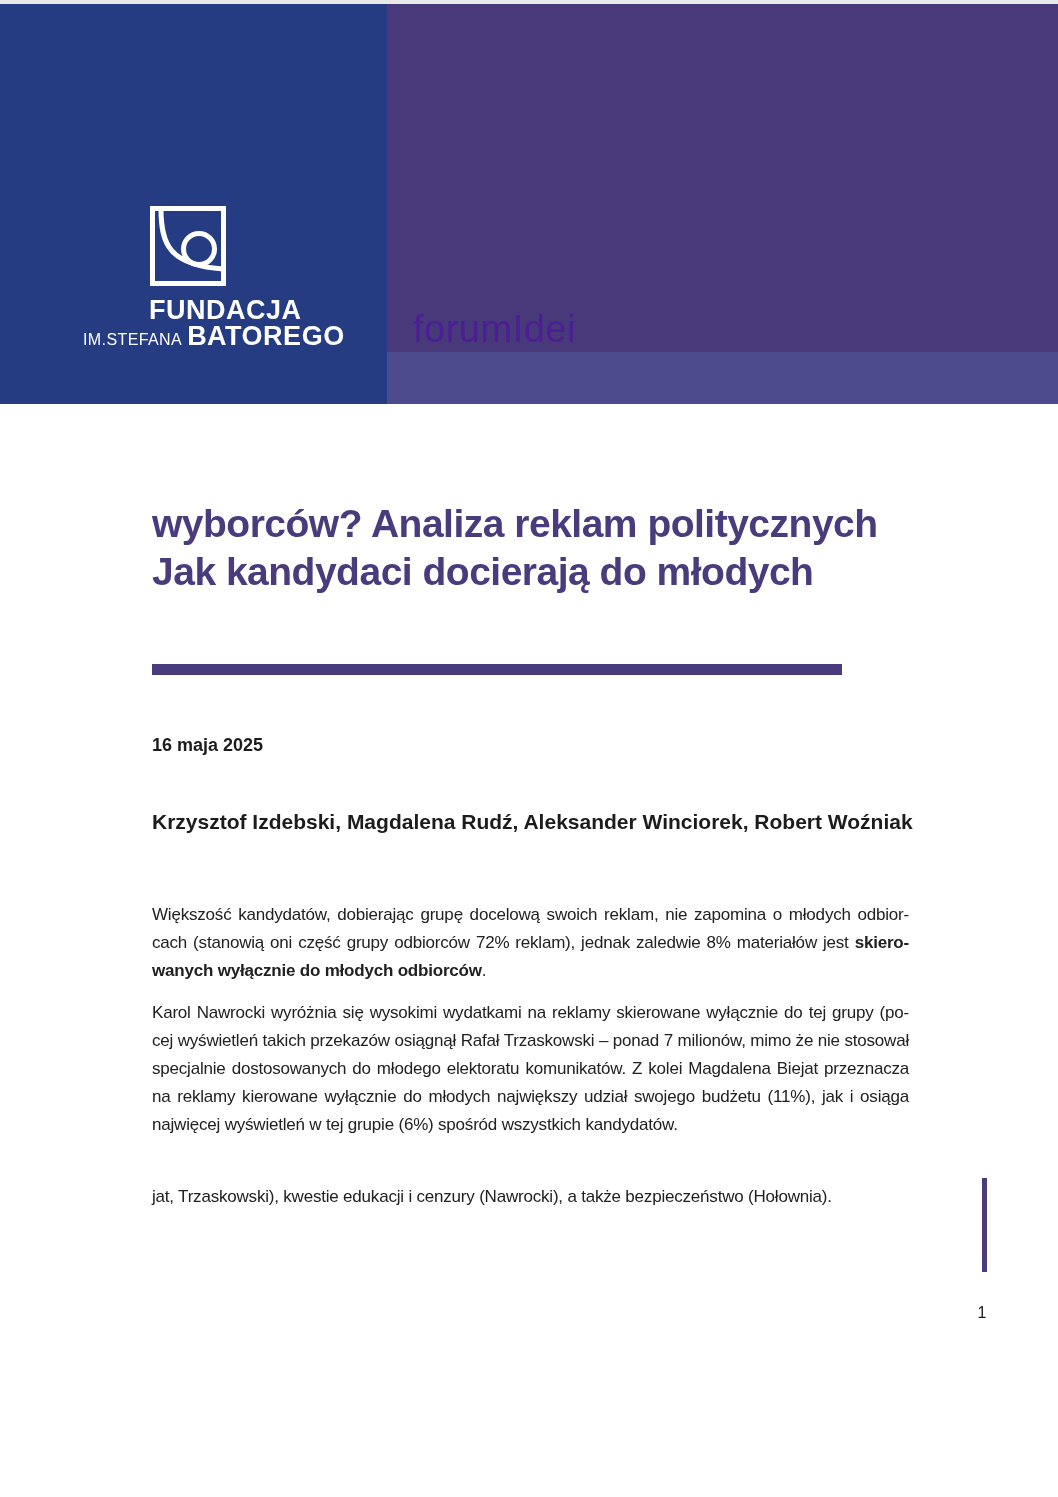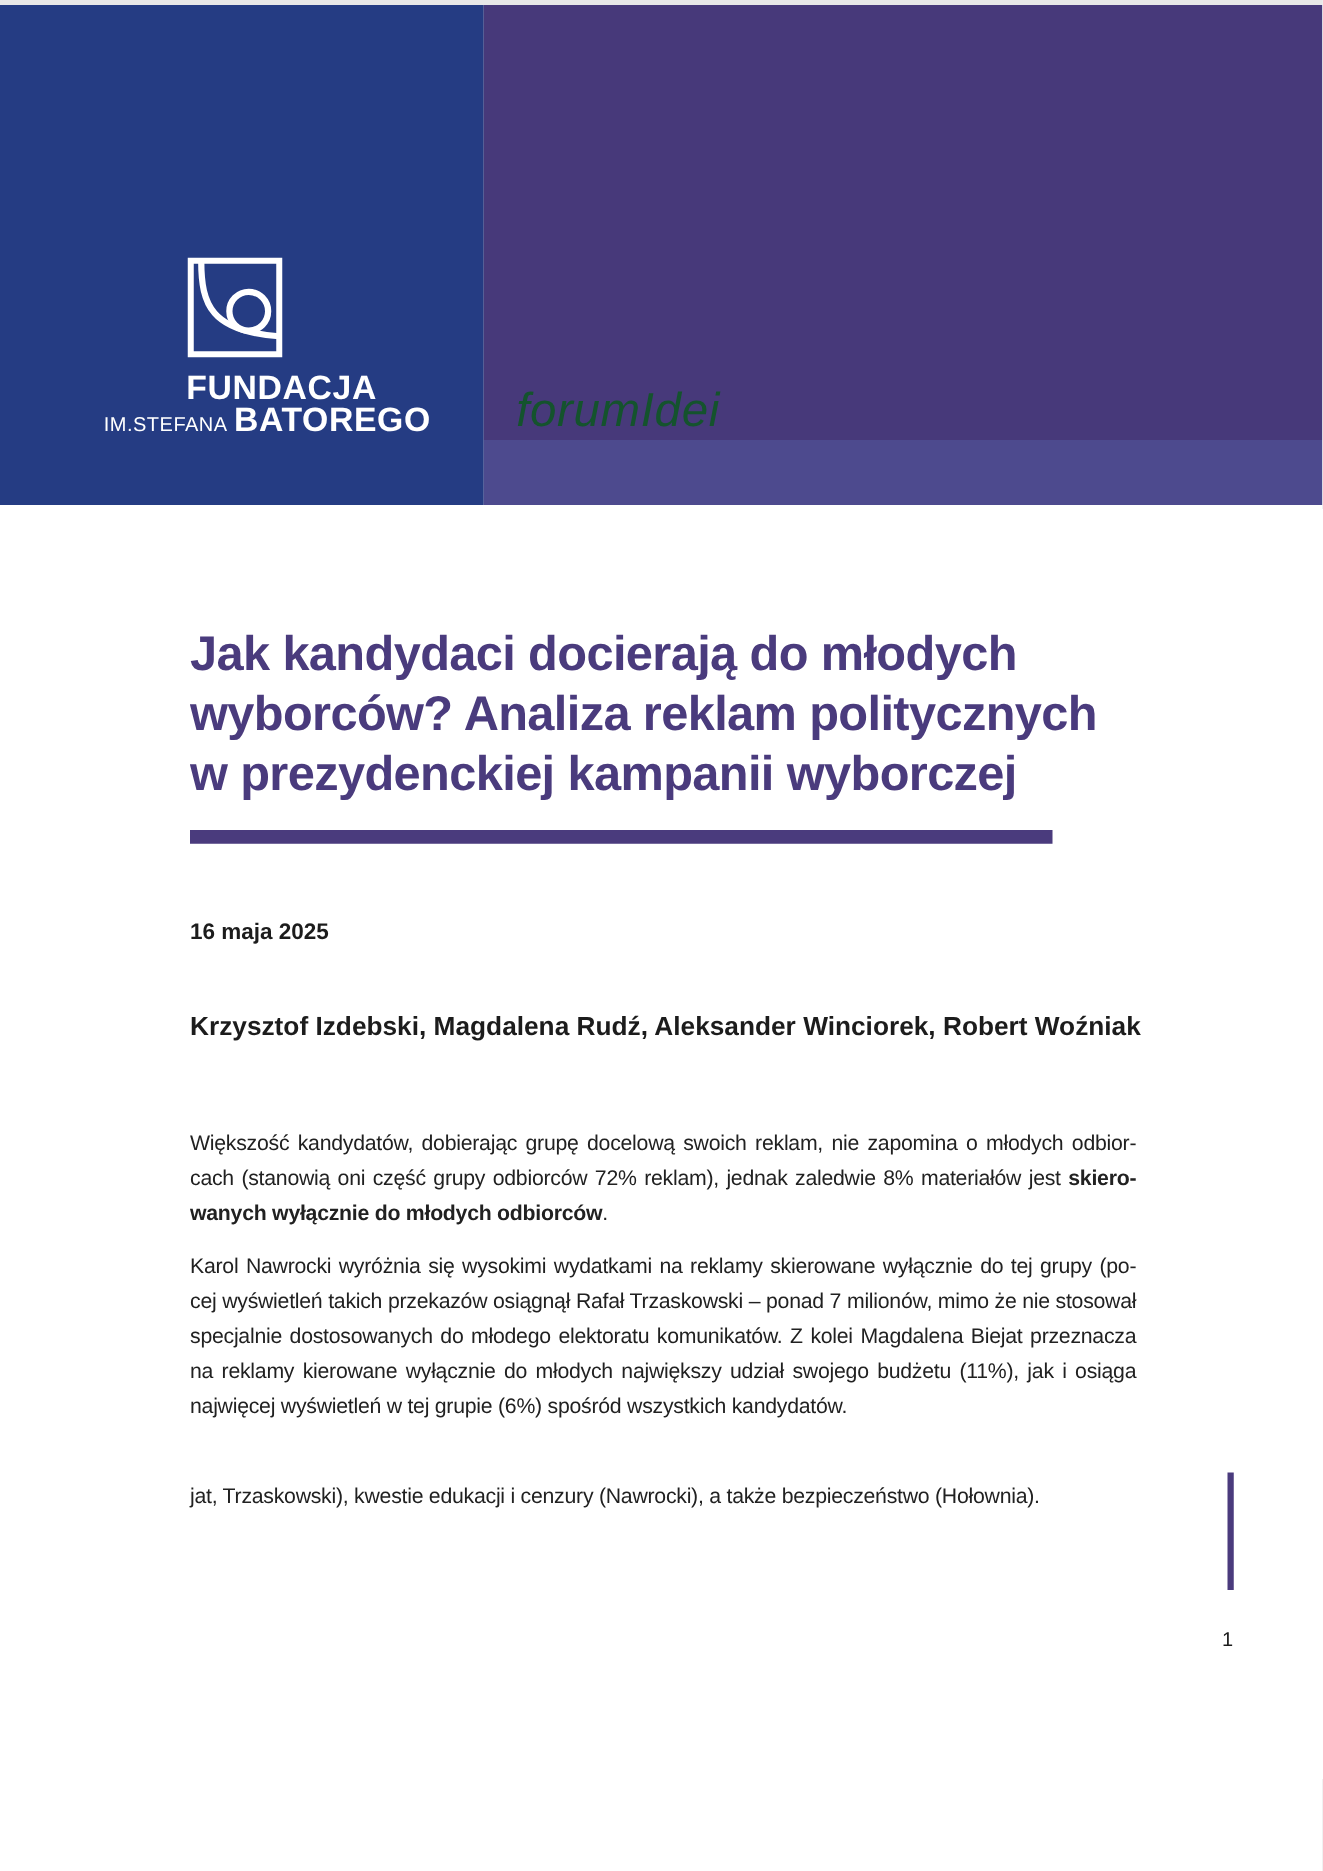--- a/index.html
+++ b/index.html
@@ -8,21 +8,21 @@
     background:#ffffff;overflow:hidden;
     font-family:"Liberation Sans","DejaVu Sans",sans-serif;
     color:#212121;
   }
   
   .hdr-blue{position:absolute;left:0;top:0;width:387px;height:400px;background:#253c83;}
   .hdr-purple{position:absolute;left:387px;top:0;width:671px;height:348px;background:#47397a;}
   .hdr-band{position:absolute;left:387px;top:348px;width:671px;height:52px;background:#4d4a8e;}
   .brand-name{
     position:absolute;left:413px;top:303px;
-    font-size:38px;font-weight:400;color:#14532d;letter-spacing:0.5px;line-height:44px;font-style:italic;
+    font-size:38px;font-weight:400;color:#4c1d95;letter-spacing:0.5px;line-height:44px;
   }
   .logo-mark{position:absolute;left:150px;top:202px;width:76px;height:80px;}
   .logo-line1{
     position:absolute;left:149px;top:292px;
     font-size:27px;font-weight:700;color:#ffffff;letter-spacing:0.5px;line-height:28px;
   }
   .logo-row{
     position:absolute;left:83px;top:318px;display:flex;align-items:baseline;gap:5px;color:#ffffff;
   }
   .logo-prefix{font-size:16px;font-weight:400;letter-spacing:0.4px;}
@@ -63,23 +63,22 @@
   </svg>
   <div class="logo-line1">FUNDACJA</div>
   <div class="logo-row">
     <span class="logo-prefix">IM.STEFANA</span>
     <span class="logo-line2">BATOREGO</span>
   </div>
 
   <div class="brand-name">forumIdei</div>
 
   <h1 class="title" style="margin:0;">
+    <div class="title-line">wyborców? Analiza reklam politycznych</div>
     <div class="title-line">Jak kandydaci docierają do młodych</div>
-    <div class="title-line">wyborców? Analiza reklam politycznych</div>
-    <div class="title-line">w prezydenckiej kampanii wyborczej</div>
   </h1>
   <div class="title-rule"></div>
 
   <div class="date">16 maja 2025</div>
   <div class="authors">Krzysztof Izdebski, Magdalena Rudź, Aleksander Winciorek, Robert Woźniak</div>
 
   <div class="para p1">
     <div class="bl">Większość kandydatów, dobierając grupę docelową swoich reklam, nie zapomina o młodych odbior-</div>
     <div class="bl"><span>cach (stanowią oni część grupy odbiorców 72% reklam), jednak zaledwie 8% materiałów jest </span><span class="b">skiero-</span></div>
     <div class="bl-last"><span class="b">wanych wyłącznie do młodych odbiorców</span><span>.</span></div>

